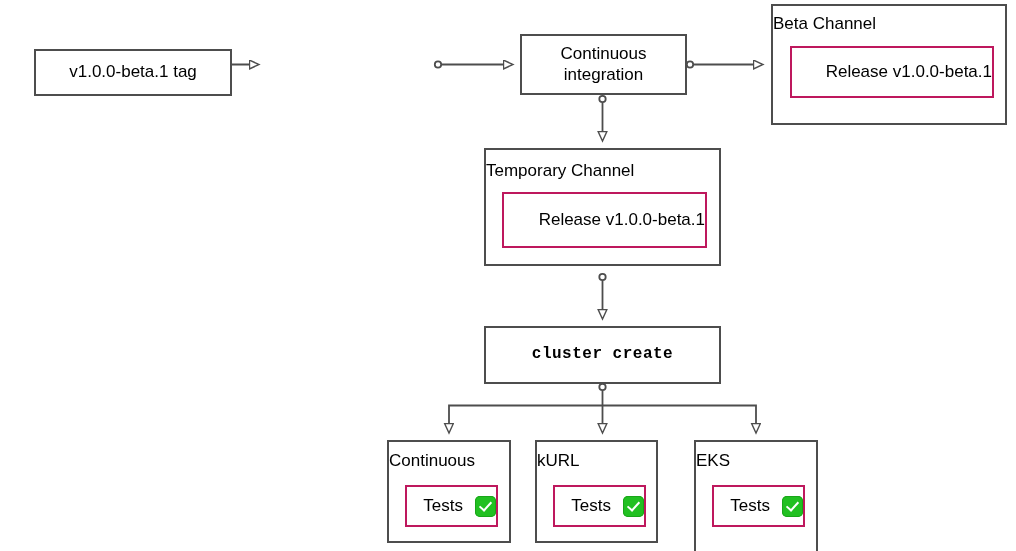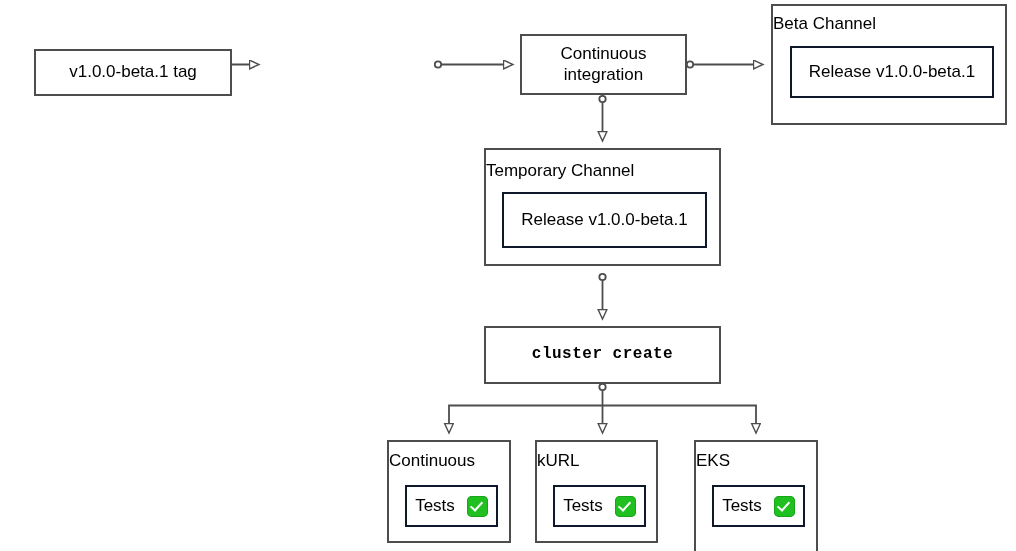--- a/index.html
+++ b/index.html
@@ -49,25 +49,25 @@
     position: absolute;
     left: 0;
     right: 0;
     text-align: left;
     font-size: 17px;
     color: #000000;
   }
   .inner-box {
     position: absolute;
     box-sizing: border-box;
-    border: 2px solid #0f172a;
+    border: 2px solid #be185d;
     background: #ffffff;
     display: flex;
     align-items: center;
-    justify-content: center;
+    justify-content: flex-end;
     font-size: 17px;
     color: #000000;
     white-space: nowrap;
   }
   .mono-bold {
     font-family: "Liberation Mono", "DejaVu Sans Mono", monospace;
     font-weight: bold;
     font-size: 16px;
     letter-spacing: 0.5px;
   }

